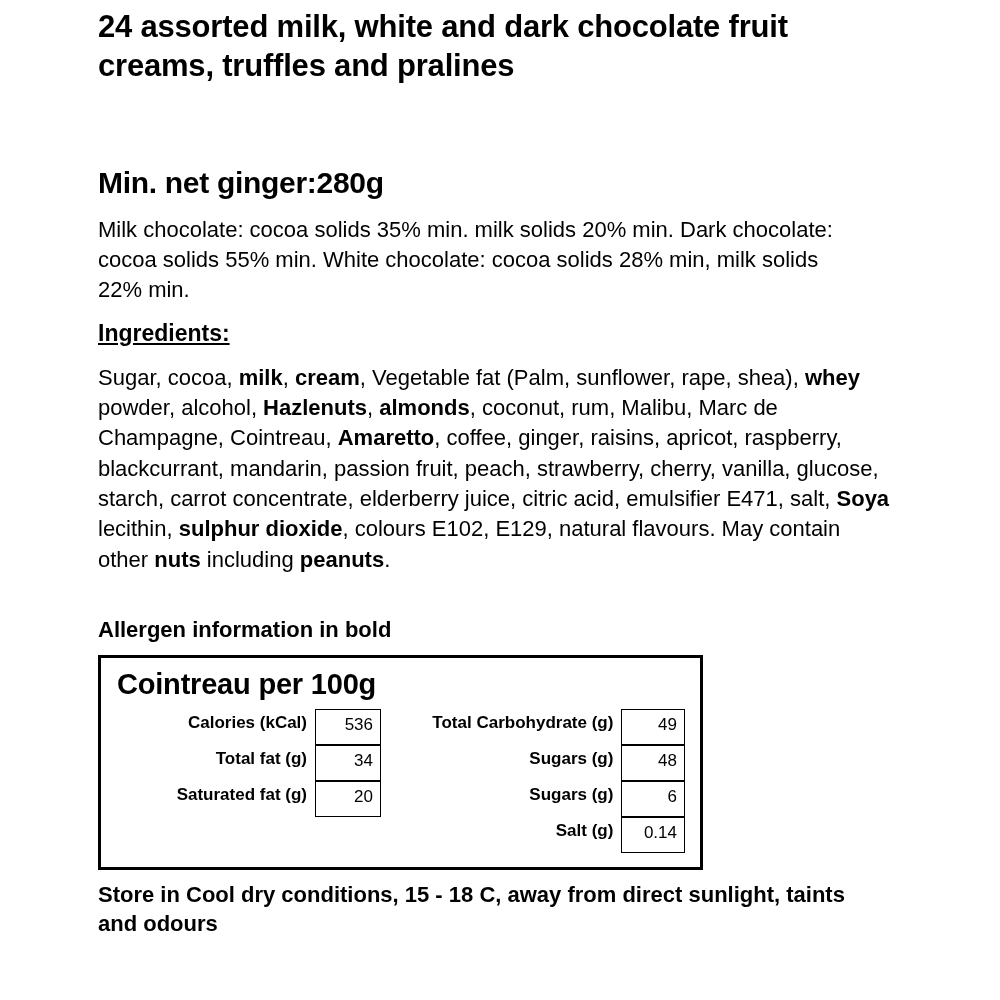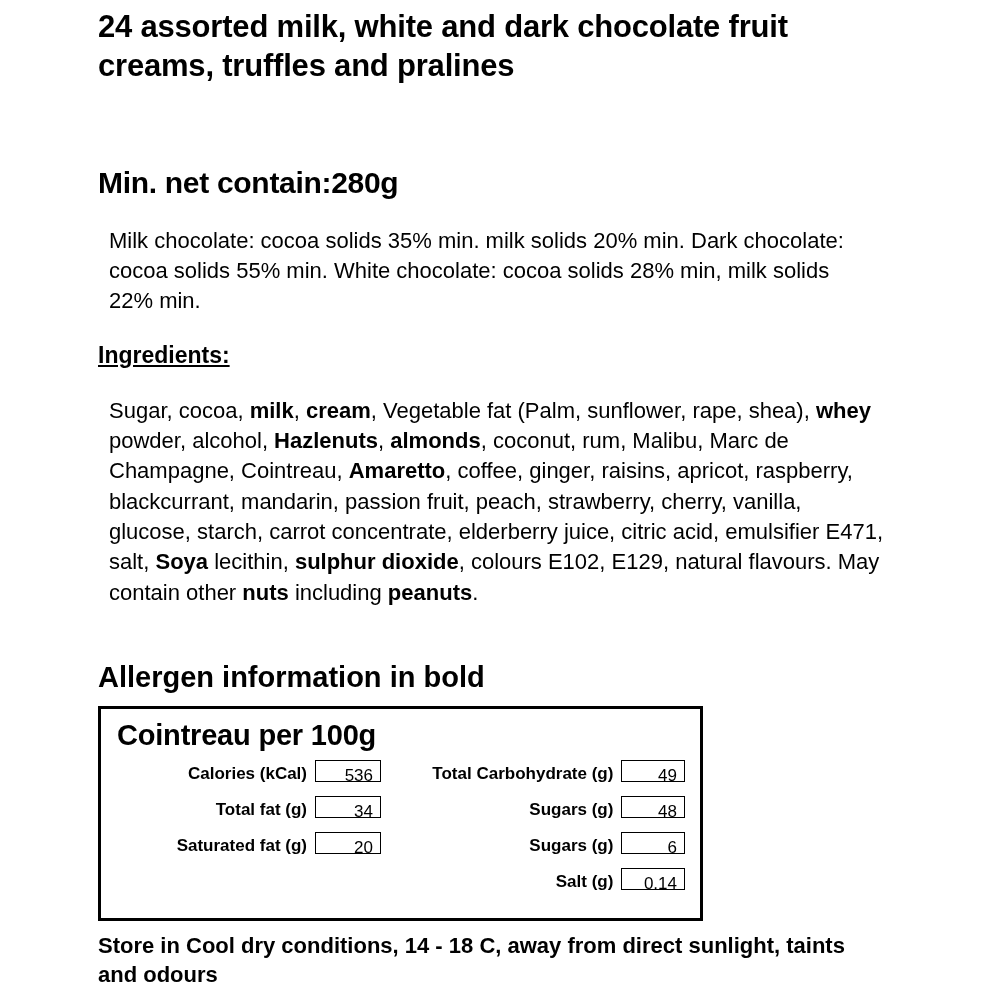--- a/index.html
+++ b/index.html
@@ -36,46 +36,46 @@
     font-size: 30px;
     font-weight: bold;
     margin: 0;
     padding-top: 80px;
     letter-spacing: -0.3px;
   }
 
   .cocoa-statement {
     font-size: 22px;
     line-height: 1.38;
-    margin: 11px;
+    margin: 0;
     padding-top: 15px;
     max-width: 760px;
   }
 
   .ingredients-heading {
     font-size: 23px;
     font-weight: bold;
     margin: 0;
     padding-top: 14px;
     text-decoration: underline;
   }
 
   .ingredients-body {
     font-size: 22px;
     line-height: 1.38;
-    margin: 11px;
+    margin: 0;
     padding-top: 16px;
     max-width: 800px;
   }
   .ingredients-body b {
     font-weight: bold;
   }
 
   .allergen-note {
-    font-size: 29px;
+    font-size: 22px;
     font-weight: bold;
     margin: 0;
     padding-top: 42px;
   }
 
   .nutrition-box {
     margin-top: 12px;
     border: 3px solid #000000;
     width: 605px;
     box-sizing: border-box;
@@ -110,21 +110,21 @@
     padding-right: 8px;
     padding-top: 4px;
     white-space: nowrap;
   }
   .nut-col.left .nut-label { width: 190px; }
   .nut-col.right .nut-label { width: 205px; }
 
   .nut-value {
     border: 1px solid #000000;
     width: 66px;
-    height: 22px;
+    height: 36px;
     box-sizing: border-box;
     font-size: 17px;
     text-align: right;
     padding: 5px 7px 0 0;
     background: #ffffff;
   }
 
   .storage {
     font-size: 22px;
     font-weight: bold;
@@ -134,21 +134,21 @@
     max-width: 790px;
   }
 </style>
 </head>
 <body>
 
 <div class="page">
 
   <h1 class="product-title">24 assorted milk, white and dark chocolate fruit creams, truffles and pralines</h1>
 
-  <p class="net-weight"><span>Min. net contain:</span><span>280g</span></p>
+  <p class="net-weight"><span>Min. net ginger:</span><span>280g</span></p>
 
   <p class="cocoa-statement">Milk chocolate: cocoa solids 35% min. milk solids 20% min. Dark chocolate: cocoa solids 55% min. White chocolate: cocoa solids 28% min, milk solids 22% min.</p>
 
   <p class="ingredients-heading">Ingredients:</p>
 
   <p class="ingredients-body" id="ingredients-body"><span>Sugar, cocoa, </span><b>milk</b><span>, </span><b>cream</b><span>, Vegetable fat (Palm, sunflower, rape, shea), </span><b>whey</b><span> powder, alcohol, </span><b>Hazlenuts</b><span>, </span><b>almonds</b><span>, coconut, rum, Malibu, Marc de Champagne, Cointreau, </span><b>Amaretto</b><span>, coffee, ginger, raisins, apricot, raspberry, blackcurrant, mandarin, passion fruit, peach, strawberry, cherry, vanilla, glucose, starch, carrot concentrate, elderberry juice, citric acid, emulsifier E471, salt, </span><b>Soya</b><span> lecithin, </span><b>sulphur dioxide</b><span>, colours E102, E129, natural flavours. May contain other </span><b>nuts</b><span> including </span><b>peanuts</b><span>.</span></p>
 
   <p class="allergen-note">Allergen information in bold</p>
 
   <div class="nutrition-box">
@@ -182,15 +182,15 @@
             <div class="nut-value">6</div>
           </div>
           <div class="nut-row">
             <div class="nut-label">Salt (g)</div>
             <div class="nut-value">0.14</div>
           </div>
         </div>
     </div>
   </div>
 
-  <p class="storage">Store in Cool dry conditions,  14 - 18 C,  away from direct sunlight, taints and odours</p>
+  <p class="storage">Store in Cool dry conditions,  15 - 18 C,  away from direct sunlight, taints and odours</p>
 
 </div>
 
 </body></html>

